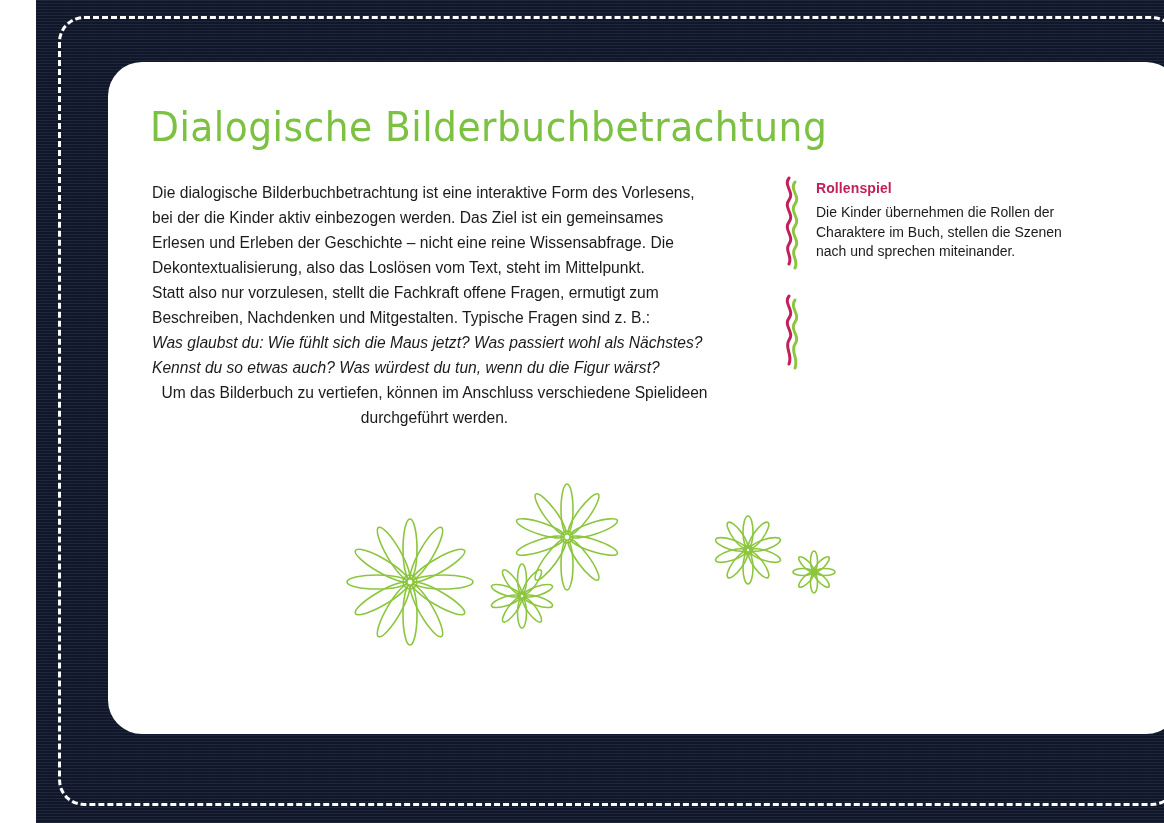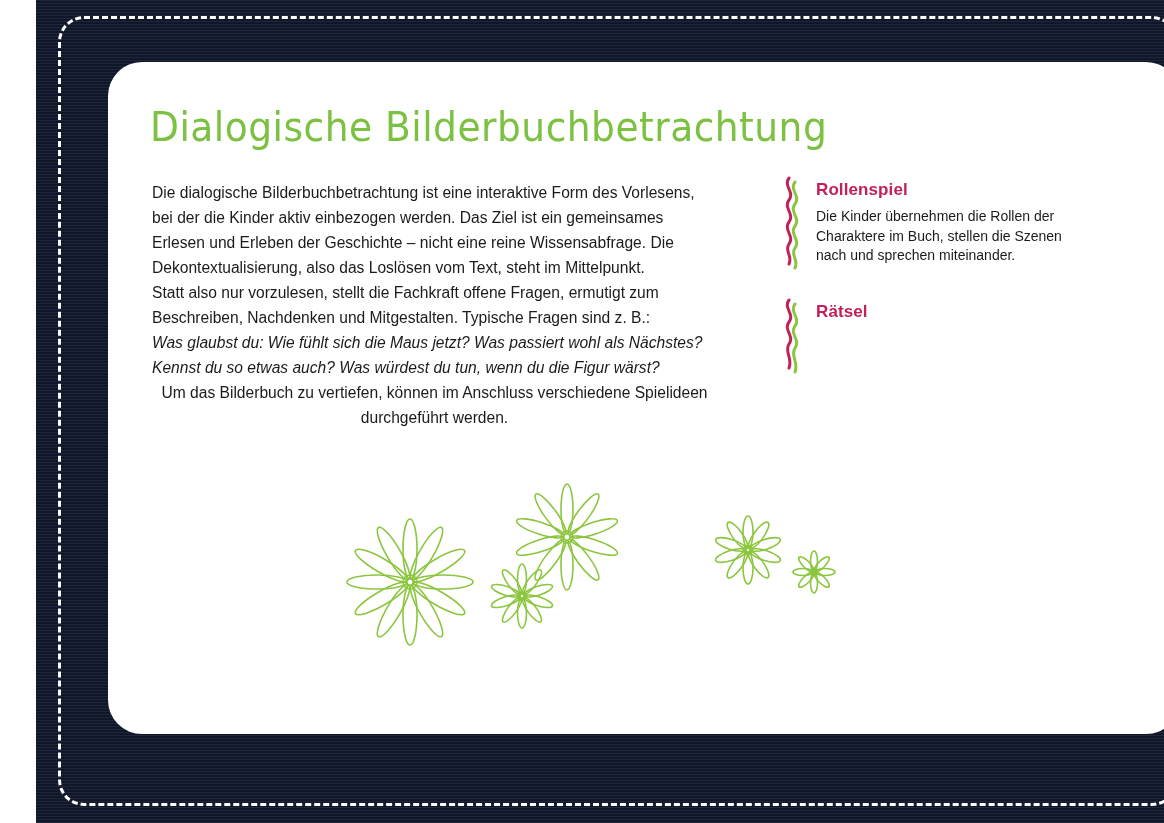--- a/index.html
+++ b/index.html
@@ -100,21 +100,21 @@
     width: 300px;
   }
 
   .side-block {
     position: relative;
     padding-left: 36px;
     margin-bottom: 30px;
   }
 
   .side-head {
-    font-size: 17px;
+    font-size: 14px;
     font-weight: bold;
     color: #c1205a;
     margin: 0 0 7px 0;
     letter-spacing: 0.1px;
   }
 
   .side-text {
     font-size: 14px;
     line-height: 19.5px;
     color: #1b1b1b;
@@ -167,21 +167,20 @@
         <p class="side-text">Die Kinder übernehmen die Rollen der Charaktere im Buch, stellen die Szenen nach und sprechen miteinander.</p>
       </div>
 
       <div class="side-block" style="margin-top:36px;">
         <span class="squiggle">
           <svg width="22" height="78" viewBox="0 0 22 78" aria-hidden="true">
             <path d="M9 2 C 3 10, 15 16, 9 24 C 3 32, 15 38, 9 46 C 4 54, 13 60, 9 70" fill="none" stroke="#c1205a" stroke-width="3" stroke-linecap="round"></path>
             <path d="M15 6 C 9 14, 21 20, 15 28 C 9 36, 21 42, 15 50 C 10 58, 19 64, 15 74" fill="none" stroke="#8cc63f" stroke-width="3" stroke-linecap="round"></path>
           </svg>
         </span>
-        <p class="side-head">Rätsel</p>
       </div>
 
     </div>
 
     <svg class="flowers" viewBox="0 0 1072 672" aria-hidden="true">
       <g fill="none" stroke="#8cc63f" stroke-width="1.6">
 
         <g transform="translate(302,520)">
           <g>
             <ellipse cx="0" cy="-33" rx="7" ry="30"></ellipse>

